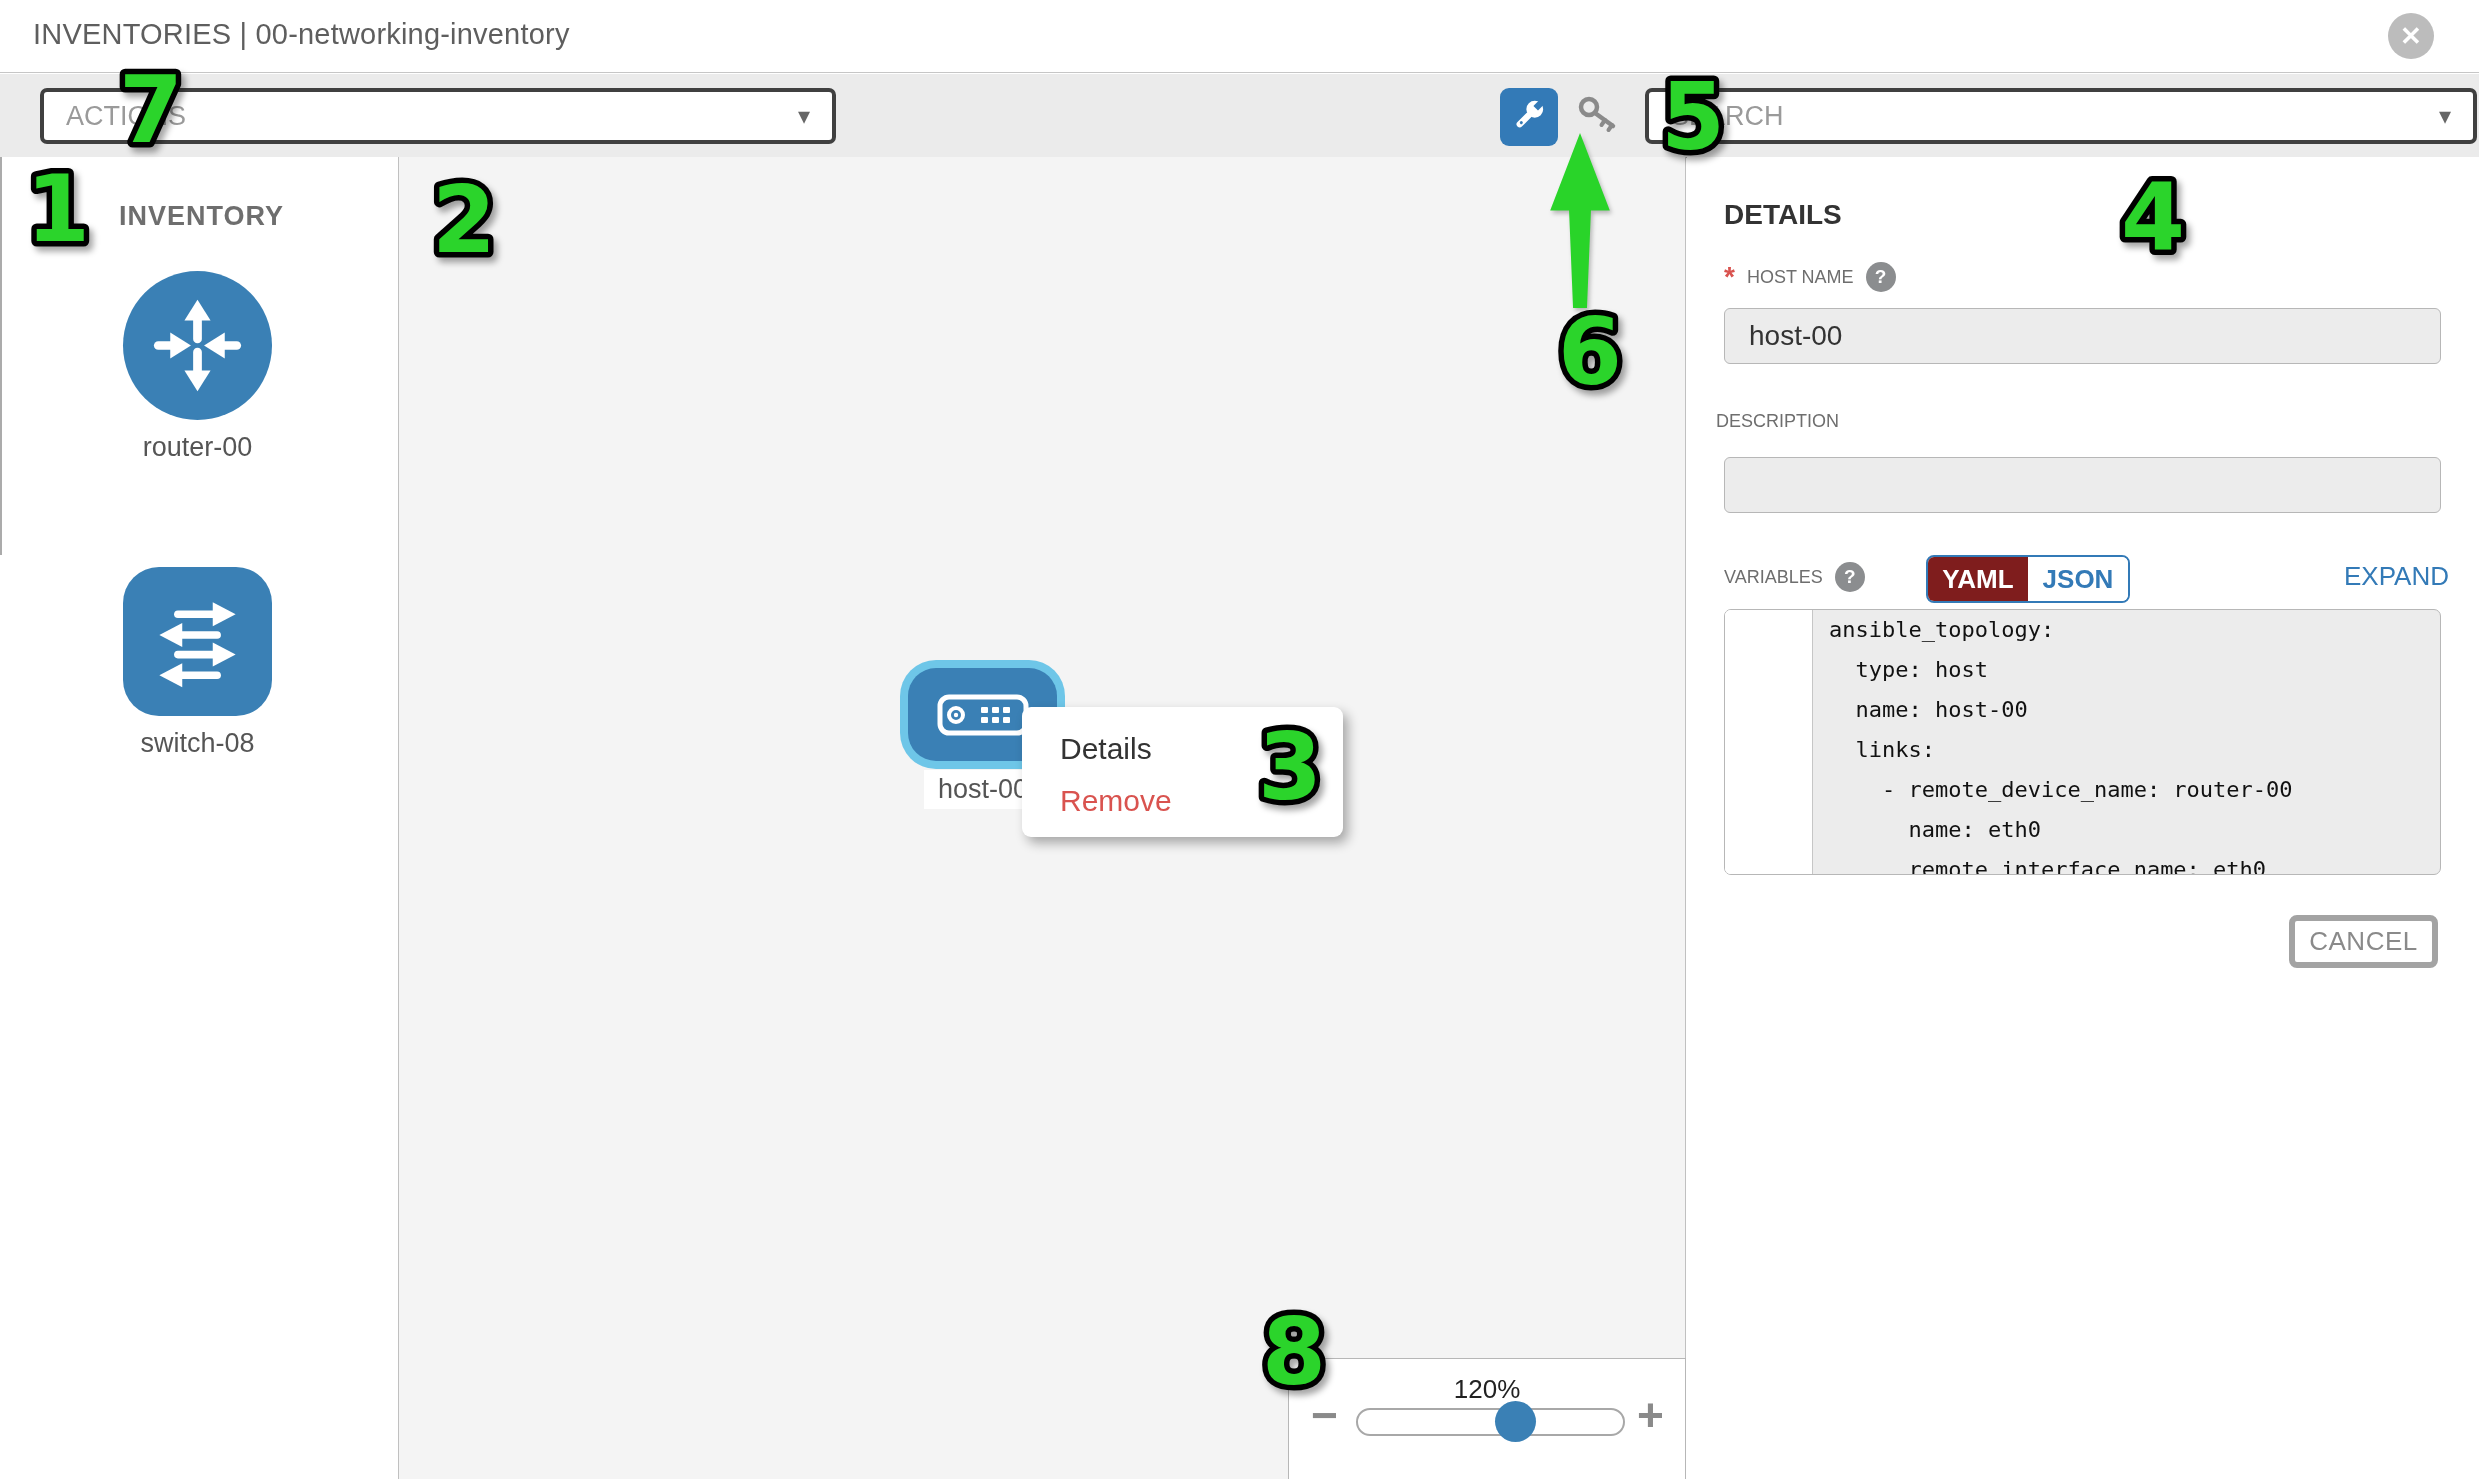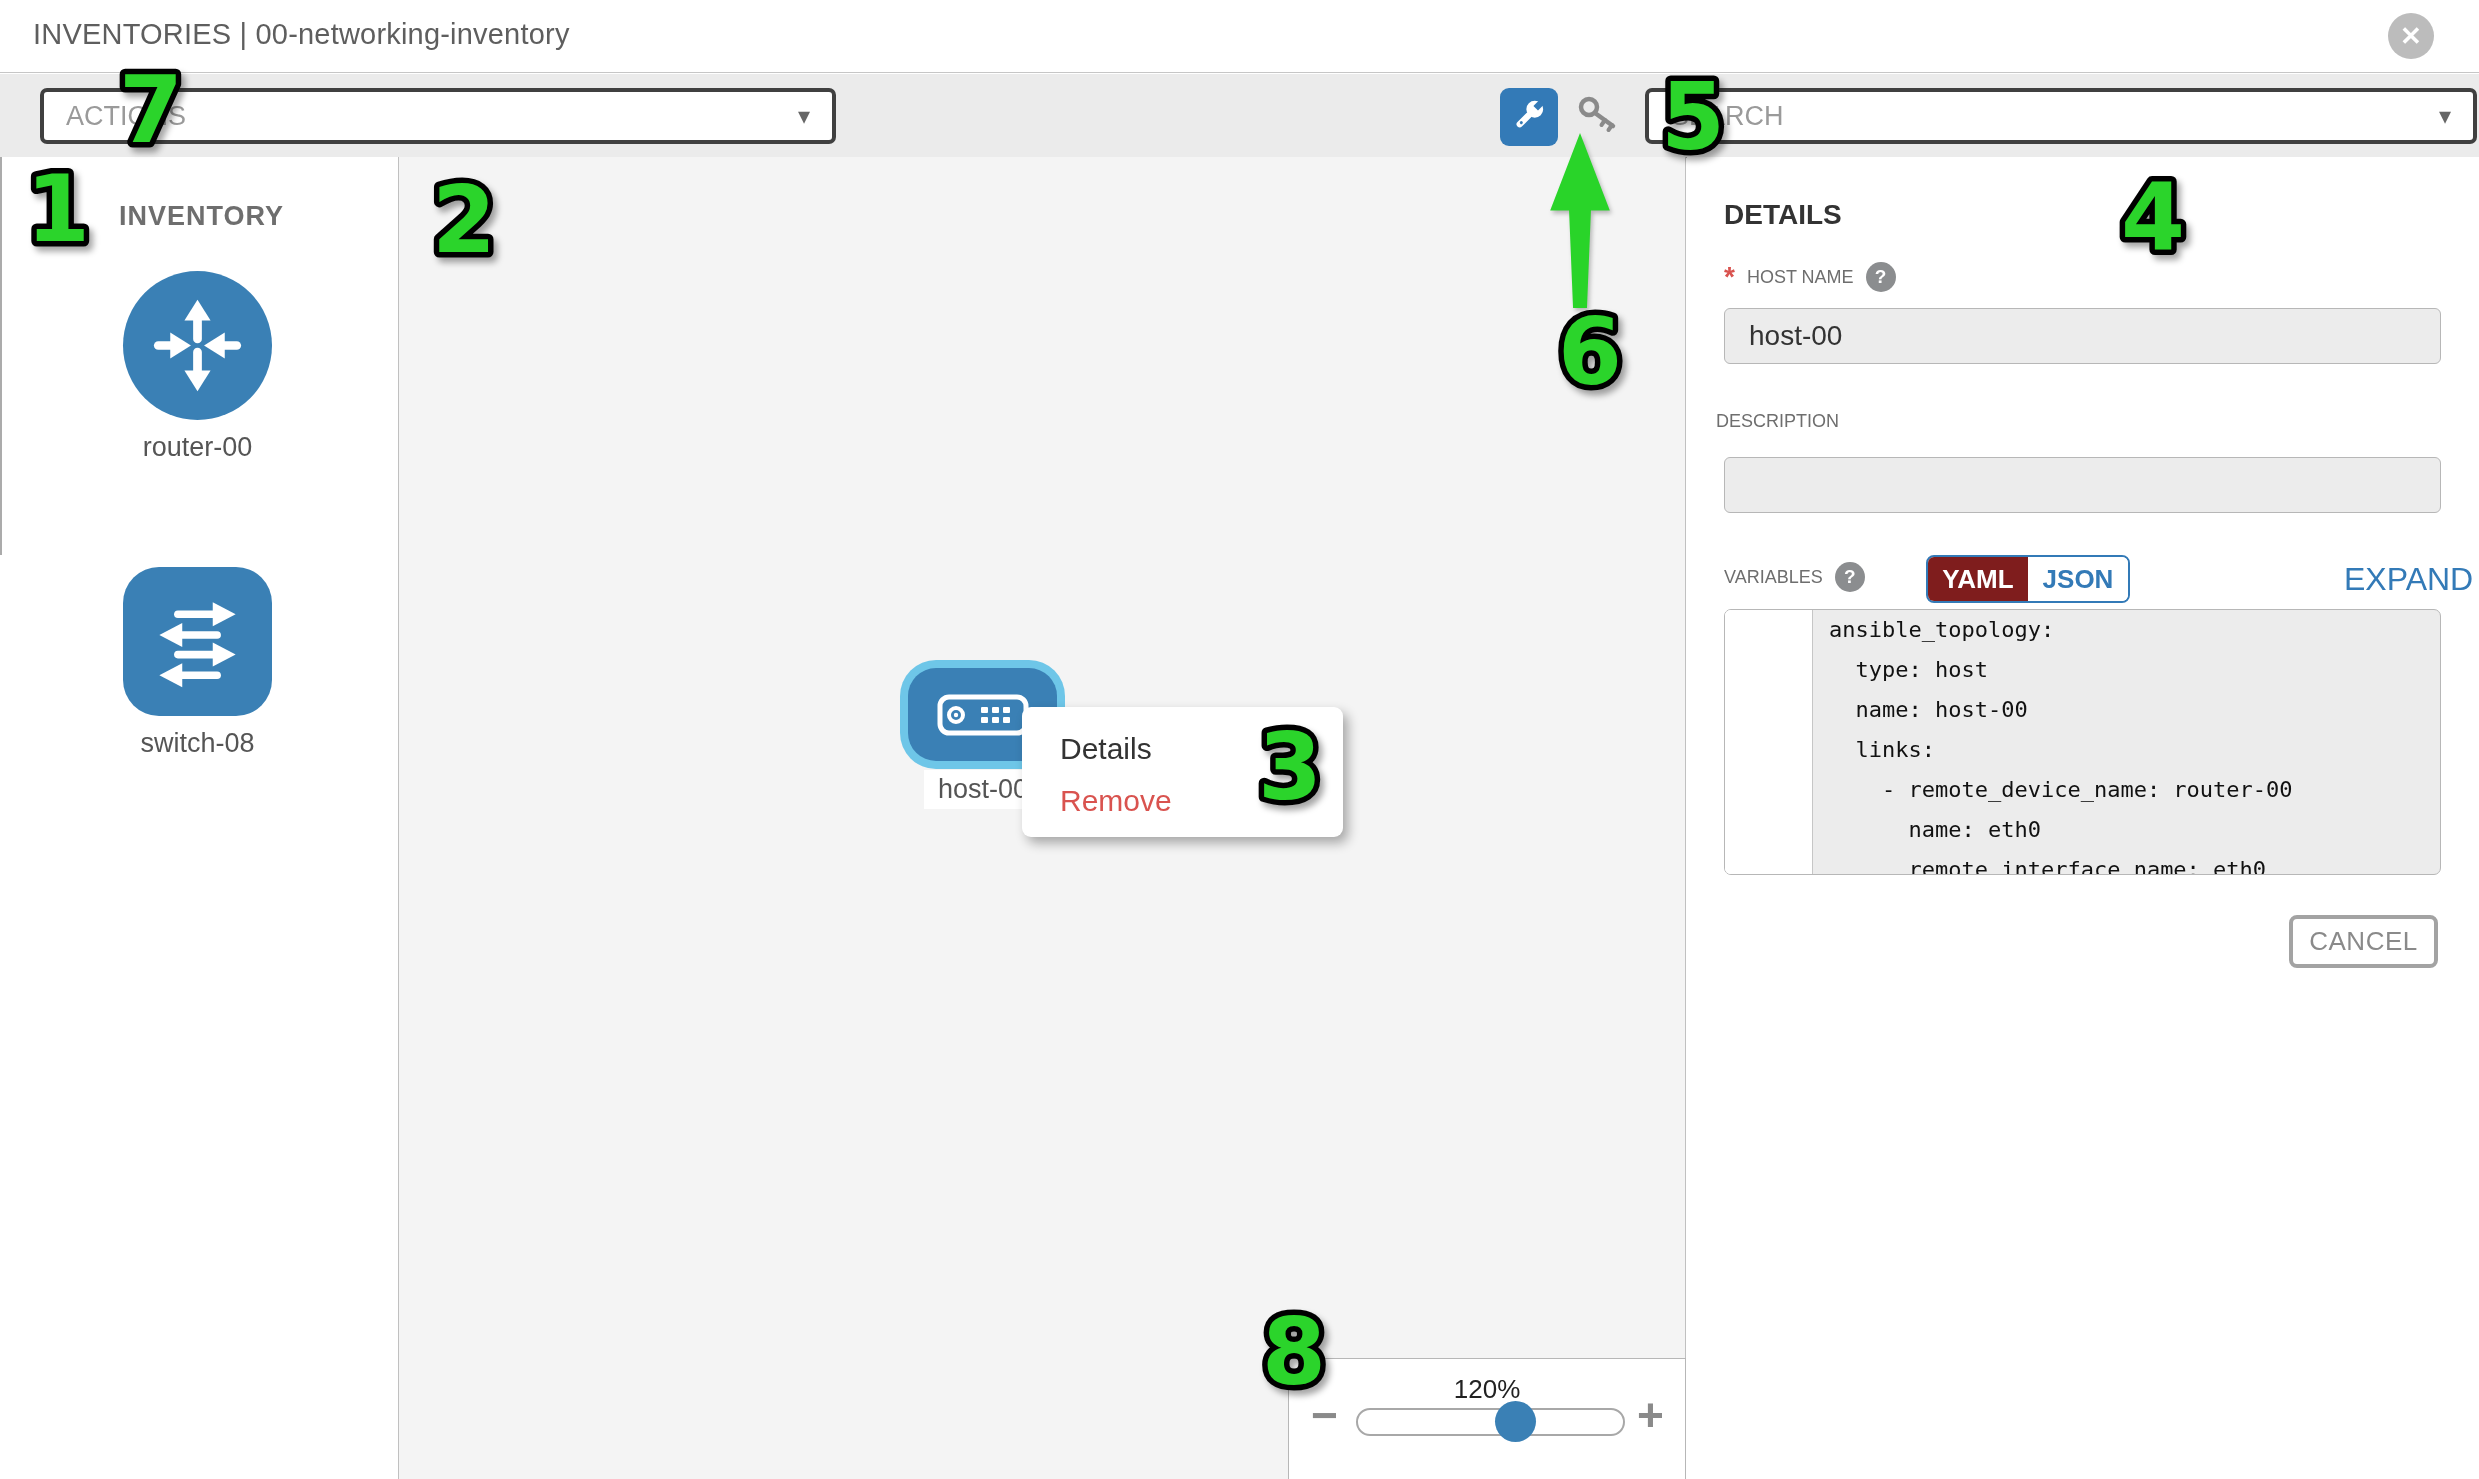--- a/index.html
+++ b/index.html
@@ -63,29 +63,29 @@
   .req { color:#d9534f; font-size:28px; font-weight:bold; }
   .field-label { font-size:18px; color:#6e6e6e; }
   .qmark { width:30px; height:30px; border-radius:50%; background:#8b8d8f; color:#fff; font-size:19px; font-weight:bold;
            display:flex; align-items:center; justify-content:center; cursor:pointer; }
   .text-input { position:absolute; background:#ececec; border:1px solid #b7b7b7; border-radius:6px; width:717px; height:56px;
                 font-size:28px; color:#333; padding:0 24px; font-family:"Liberation Sans", sans-serif; }
   .toggle-group { left:1926px; top:555px; height:48px; display:flex; border:2px solid #337ab7; border-radius:8px; overflow:hidden; }
   .toggle-opt { width:100px; display:flex; align-items:center; justify-content:center; font-size:26px; font-weight:bold; cursor:pointer; }
   .toggle-on { background:#7f1d1d; color:#fff; }
   .toggle-off { background:#fff; color:#337ab7; }
-  .expand-link { left:2344px; top:561px; color:#337ab7; font-size:32px; cursor:pointer; }
+  .expand-link { left:2344px; top:561px; color:#337ab7; font-size:26px; cursor:pointer; }
   .editor { left:1724px; top:609px; width:717px; height:266px; border:1px solid #b7b7b7; border-radius:7px;
             background:#ececec; overflow:hidden; cursor:text; }
   .code-row { display:flex; height:40px; font-family:"DejaVu Sans Mono", monospace; font-size:22px; line-height:40px; }
   .code-row:first-child { margin-top:5px; }
   .ln { width:88px; background:#fff; text-align:right; padding-right:14px; color:#999; border-right:1px solid #c6c6c6; flex:none; }
   .code { padding-left:16px; white-space:pre; color:#111; flex:1; }
   .gutter-bg { position:absolute; left:0; top:0; width:88px; height:266px; background:#fff; border-right:1px solid #c6c6c6; }
-  .cancel-btn { left:2289px; top:915px; width:149px; height:53px; background:#fff; border:4px solid #a3a3a3; border-radius:8px;
+  .cancel-btn { left:2289px; top:915px; width:149px; height:53px; background:#fff; border:6px solid #a3a3a3; border-radius:8px;
                 color:#8a8a8a; font-size:26px; letter-spacing:0.5px; display:flex; align-items:center; justify-content:center; cursor:pointer; }
 
   
   .ann { position:absolute; overflow:visible; z-index:20; filter:drop-shadow(4px 5px 3px rgba(0,0,0,0.35)); pointer-events:none; }
   .ann text { font-family:"DejaVu Sans", sans-serif; font-size:92px; font-weight:bold; fill:#2bd42b;
               stroke:#000; stroke-width:11px; paint-order:stroke; stroke-linejoin:round; }
   .ann-arrow { position:absolute; z-index:19; overflow:visible; filter:drop-shadow(2px 3px 2px rgba(0,0,0,0.25)); pointer-events:none; }
 </style>
 </head>
 <body>

